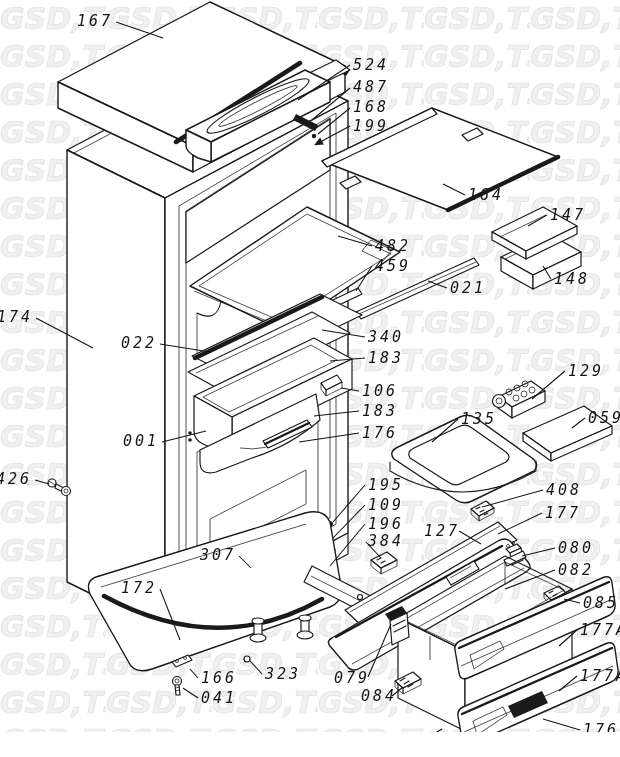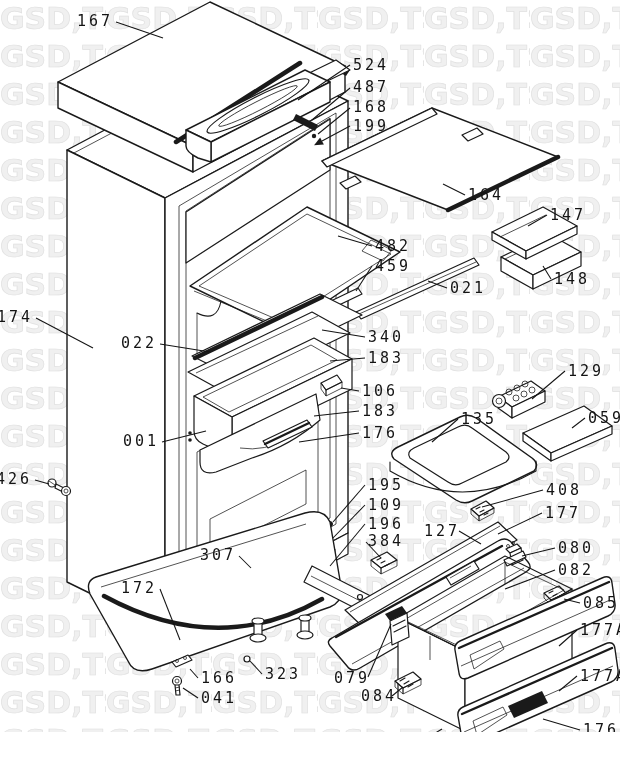--- a/index.html
+++ b/index.html
@@ -1,16 +1,16 @@
 <!DOCTYPE html>
 <html><head>
 <meta charset="utf-8">
 <style>
   html,body{margin:0;padding:0;background:#ffffff;}
-  .stage{position:relative;width:620px;height:732px;background:#ffffff;overflow:hidden;}
+  .stage{position:relative;width:620px;height:732px;background:#ffffff;overflow:hidden;font-style:italic;}
   svg{position:absolute;left:0;top:0;}
   .fw{fill:#ffffff;stroke:#1a1a1a;stroke-width:1.2;stroke-linejoin:round;}
   .fw3{fill:#ffffff;stroke:#1a1a1a;stroke-width:1.4;stroke-linejoin:round;}
   .ln{fill:none;stroke:#1a1a1a;stroke-width:1.1;stroke-linejoin:round;stroke-linecap:round;}
   .thin{fill:none;stroke:#1a1a1a;stroke-width:0.75;stroke-linejoin:round;}
   .dark{fill:#1a1a1a;stroke:none;}
   .thick{fill:none;stroke:#1a1a1a;stroke-width:4.5;stroke-linecap:round;}
   .mid{fill:none;stroke:#1a1a1a;stroke-width:2.4;stroke-linecap:round;}
   .leader{stroke:#141414;stroke-width:1.05;}
   .part-label{font-family:"DejaVu Sans Mono","Liberation Mono",monospace;font-size:15px;letter-spacing:3px;fill:#141414;}

